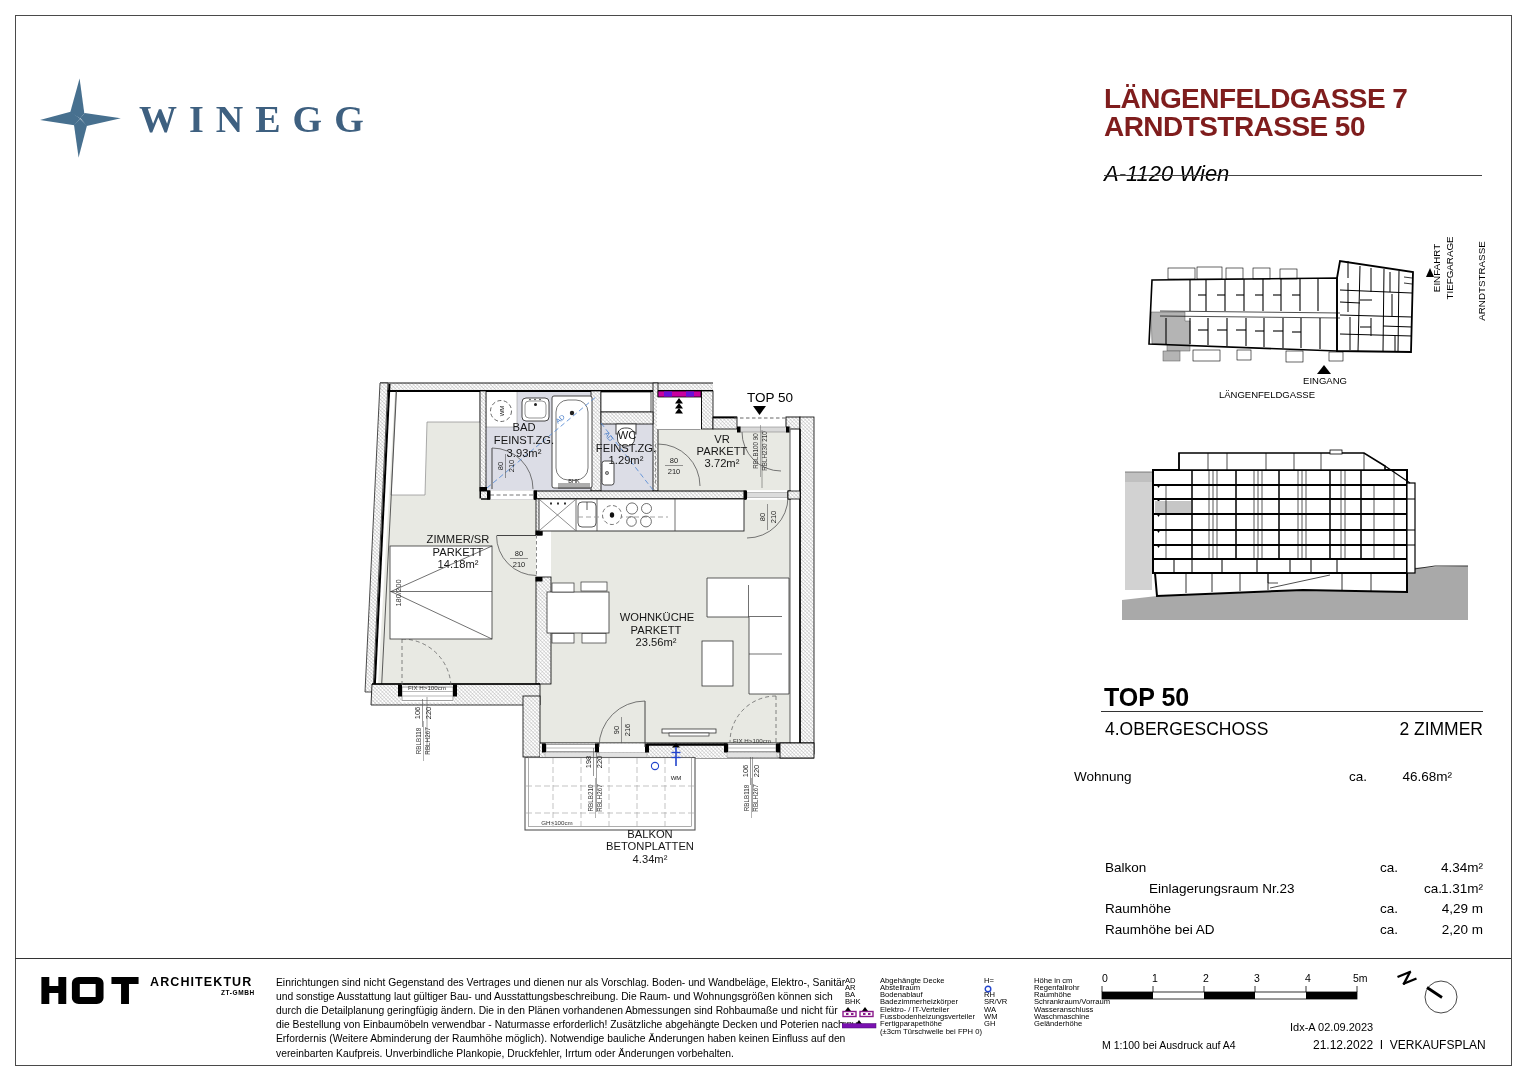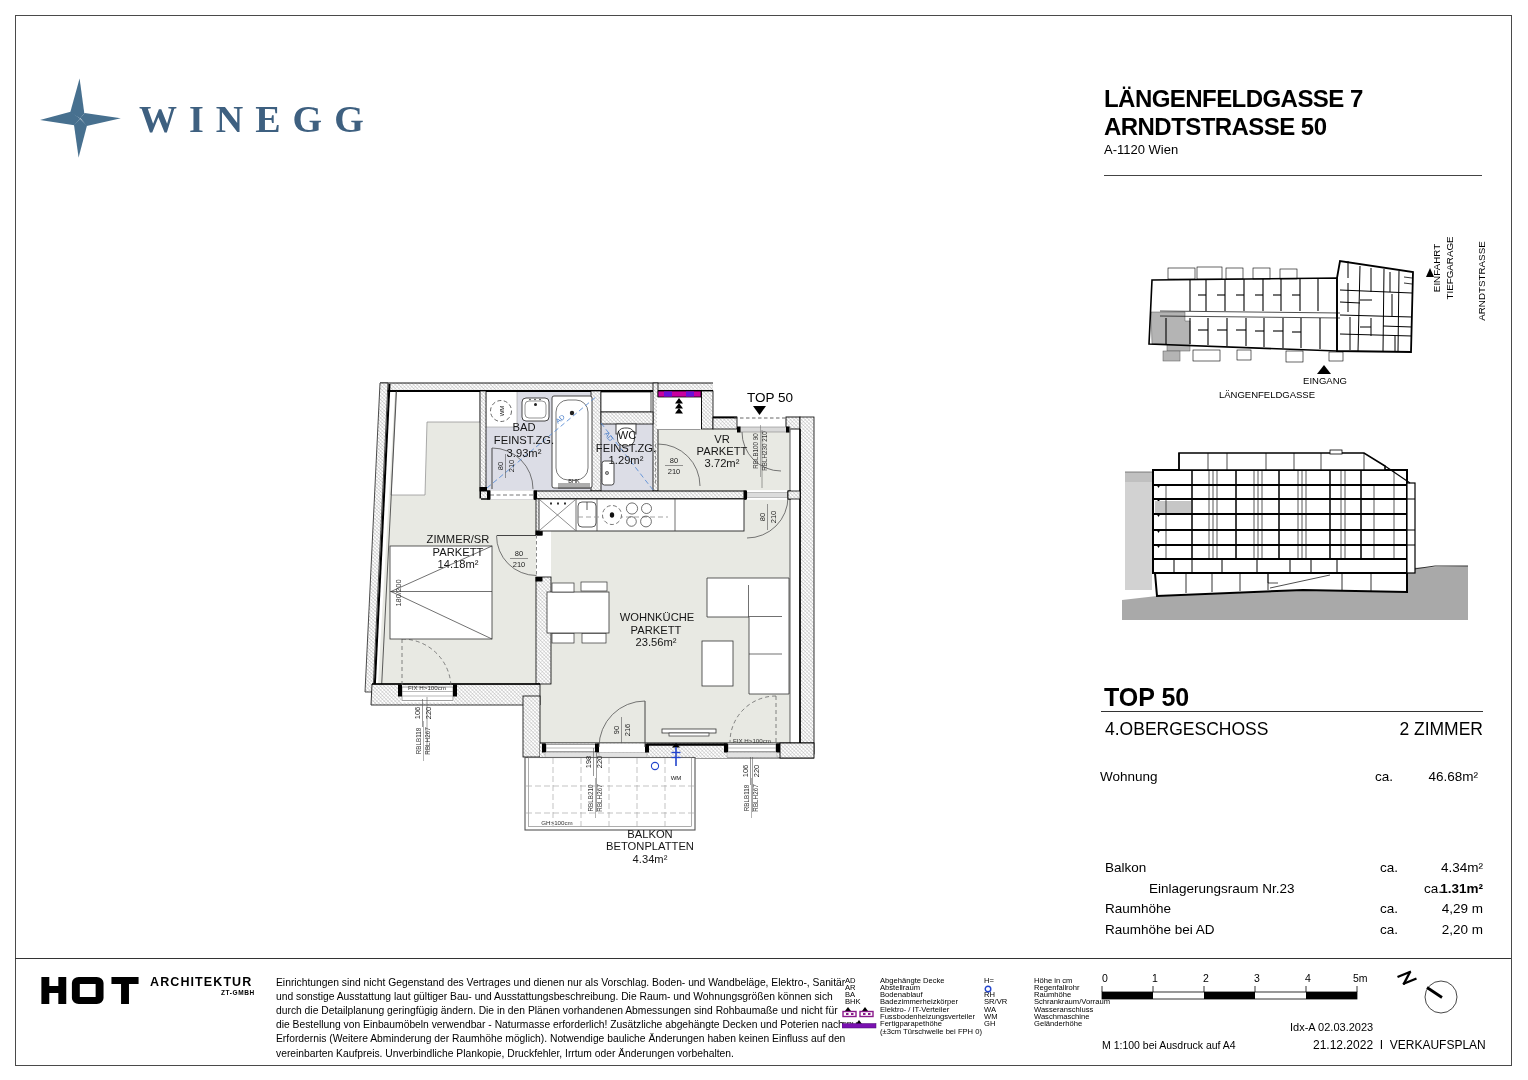--- a/index.html
+++ b/index.html
@@ -17,22 +17,22 @@
     <path d="M79.6,78.5 L84.3,113.3 L80.3,118.5 L70.2,112.4 Z"></path>
     <path d="M120.8,118.2 L84.7,113.0 L80.3,118.0 L86.7,126.0 Z"></path>
     <path d="M78.6,157.5 L87.0,125.4 L80.0,118.8 L74.0,124.9 Z"></path>
     <path d="M40.0,120.0 L74.3,125.2 L80.0,118.4 L70.6,111.8 Z"></path>
   </g>
 
   <text x="139" y="131.5" font-family="Liberation Serif,serif" font-weight="bold" font-size="38" letter-spacing="12" fill="#3e6080">WINEGG</text>
 </svg>
 
 <div class="abs" style="left:1104px;top:85px;width:380px;">
-  <div style="font-size:24px;font-weight:bold;line-height:27.5px;letter-spacing:-0.55px;color:#000000;">LÄNGENFELDGASSE 7<br>ARNDTSTRASSE 50</div>
-  <div style="font-size:13px;color:#000;margin-top:2px;">A-1120 Wien</div>
+  <div style="font-size:28px;font-weight:bold;line-height:27.5px;letter-spacing:-0.55px;color:#7f1d1d;">LÄNGENFELDGASSE 7<br>ARNDTSTRASSE 50</div>
+  <div style="font-size:22px;color:#000;margin-top:21px;font-style:italic;">A-1120 Wien</div>
 </div>
 
 <div class="abs" style="left:1104px;top:175px;width:378px;height:1px;background:#444;"></div>
 
 <svg class="abs" style="left:1140px;top:248px" width="300" height="155" viewBox="1140 248 300 155" font-family="Liberation Sans,sans-serif">
 <g stroke="#000" fill="none" stroke-width="0.6">
 
 <rect x="1168" y="268" width="27" height="11"></rect>
 <rect x="1197" y="267" width="25" height="12"></rect>
 <rect x="1226" y="268" width="17" height="11"></rect>
@@ -685,26 +685,26 @@
 </svg>
 
 <div class="abs" style="left:1104px;top:683px;font-size:25px;font-weight:bold;">TOP 50</div>
 
 <div class="abs" style="left:1101px;top:711px;width:382px;height:1px;background:#333;"></div>
 
 <div class="abs" style="left:1105px;top:719px;font-size:17.5px;">4.OBERGESCHOSS</div>
 
 <div class="abs" style="left:1101px;top:719px;width:382px;text-align:right;font-size:17.5px;">2 ZIMMER</div>
 
-<div class="abs" style="left:1100px;top:768.5px;width:378px;font-size:13.5px;">
+<div class="abs" style="left:1074px;top:768.5px;width:378px;font-size:13.5px;">
   <div style="position:relative;height:20px;"><span>Wohnung</span><span style="position:absolute;left:275px;">ca.</span><span style="position:absolute;right:0;">46.68m²</span></div>
 </div>
 <div class="abs" style="left:1105px;top:860px;width:378px;font-size:13.5px;">
   <div style="position:relative;height:20.5px;"><span>Balkon</span><span style="position:absolute;left:275px;">ca.</span><span style="position:absolute;right:0;">4.34m²</span></div>
-  <div style="position:relative;height:20.5px;margin-left:44px;"><span>Einlagerungsraum Nr.23</span><span style="position:absolute;left:275px;">ca.</span><span style="position:absolute;right:0;font-weight:bold;">1.31m²</span></div>
+  <div style="position:relative;height:20.5px;margin-left:44px;"><span>Einlagerungsraum Nr.23</span><span style="position:absolute;left:275px;">ca.</span><span style="position:absolute;right:0;">1.31m²</span></div>
   <div style="position:relative;height:20.5px;"><span>Raumhöhe</span><span style="position:absolute;left:275px;">ca.</span><span style="position:absolute;right:0;">4,29 m</span></div>
   <div style="position:relative;height:20.5px;"><span>Raumhöhe bei AD</span><span style="position:absolute;left:275px;">ca.</span><span style="position:absolute;right:0;">2,20 m</span></div>
 </div>
 
 <div class="abs" style="left:15px;top:958px;width:1496px;height:1px;background:#333;"></div>
 
 <svg class="abs" style="left:38px;top:974px" width="230" height="35" viewBox="0 0 230 35">
   <g fill="#000" transform="scale(1.13,1)">
     <path d="M3,3 h7 v9 h8 v-9 h7 v27 h-7 v-11 h-8 v11 h-7 Z"></path>
     <path d="M36,3 h16 a6,6 0 0 1 6,6 v15 a6,6 0 0 1 -6,6 h-16 a6,6 0 0 1 -6,-6 v-15 a6,6 0 0 1 6,-6 Z M37,10 v13 h14 v-13 Z" fill-rule="evenodd"></path>
@@ -759,21 +759,21 @@
       <line x1="58" y1="16" x2="58" y2="22"></line>
       <line x1="109" y1="16" x2="109" y2="22"></line>
       <line x1="160" y1="16" x2="160" y2="22"></line>
       <line x1="211" y1="16" x2="211" y2="22"></line>
       <line x1="262" y1="16" x2="262" y2="22"></line>
   </g>
 </svg>
 
 <div class="abs" style="left:1102px;top:1039px;font-size:10.5px;color:#000;">M 1:100 bei Ausdruck auf A4</div>
 
-<div class="abs" style="left:1290px;top:1021px;font-size:11px;color:#000;">Idx-A 02.03.2023</div>
+<div class="abs" style="left:1290px;top:1021px;font-size:11px;color:#000;">Idx-A 02.09.2023</div>
 
 <div class="abs" style="left:1313px;top:1037.5px;font-size:12px;color:#000;">21.12.2022&nbsp;&nbsp;I&nbsp;&nbsp;VERKAUFSPLAN</div>
 
 <svg class="abs" style="left:1390px;top:960px" width="80" height="60" viewBox="0 0 80 60">
   <circle cx="51" cy="37" r="16" fill="none" stroke="#333" stroke-width="0.9"></circle>
   <line x1="37" y1="27.5" x2="52" y2="37.5" stroke="#000" stroke-width="2.8"></line>
   <g stroke="#000" stroke-width="2.4" fill="none">
     <line x1="7.5" y1="17" x2="21" y2="11.5"></line>
     <line x1="20" y1="12" x2="13.5" y2="24.5"></line>
     <line x1="13" y1="24" x2="26.5" y2="18.5"></line>

